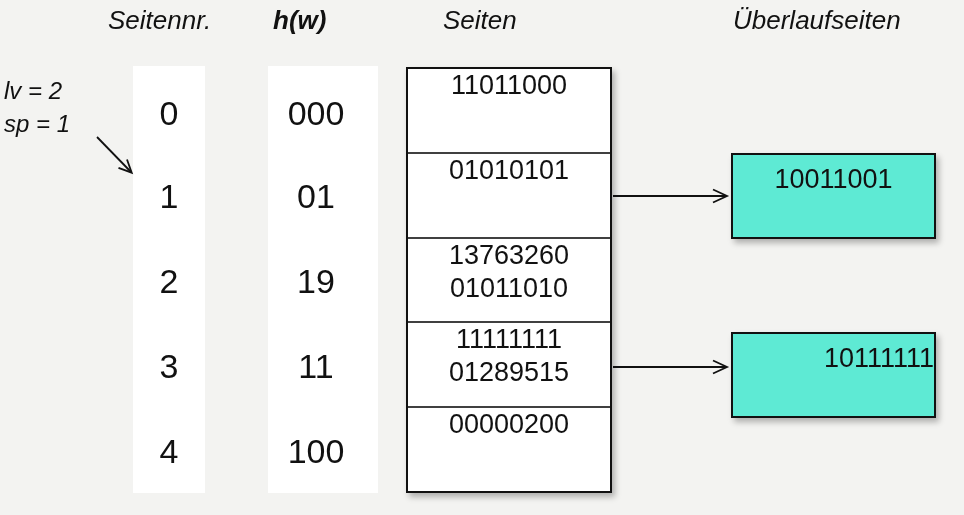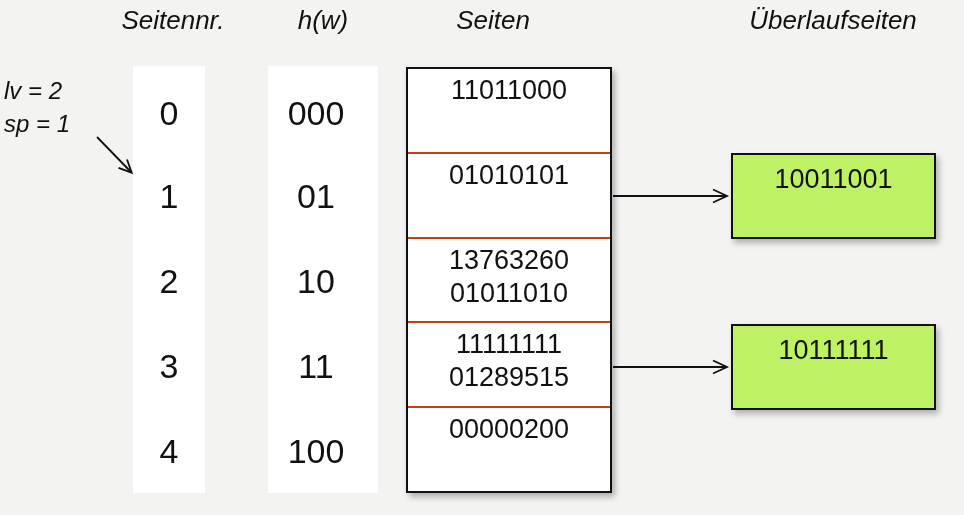--- a/index.html
+++ b/index.html
@@ -1,50 +1,50 @@
 <!DOCTYPE html>
 <html><head>
 <meta charset="utf-8">
 <style>
   html,body{margin:0;padding:0;}
   body{font-family:"Liberation Sans",sans-serif;color:#111;}
   #canvas{position:relative;width:964px;height:515px;background:#f3f3f1;overflow:hidden;}
 
-  .hdr{position:absolute;top:4px;height:32px;line-height:32px;text-align:center;
+  .hdr{position:absolute;top:4px;height:32px;line-height:32px;text-align:left;
        font-style:italic;font-size:26px;color:#111;}
   .hdr-seitennr{left:108px;width:130px;}
-  .hdr-hw{left:273px;width:100px;}
+  .hdr-hw{left:273px;width:100px;font-weight:bold;}
   .hdr-seiten{left:443px;width:100px;}
   .hdr-ueberlauf{left:733px;width:200px;}
 
   .annotation{position:absolute;left:4px;top:74px;width:88px;text-align:left;
        font-style:italic;font-size:24px;line-height:33px;}
 
   .strip{position:absolute;top:66px;height:427px;background:#ffffff;}
   .strip-nr{left:133px;width:72px;}
   .strip-hw{left:268px;width:110px;}
 
   .numcell{position:absolute;height:40px;line-height:40px;text-align:center;font-size:34px;}
   .col-nr{left:133px;width:72px;}
   .col-hw{left:268px;width:96px;}
   .r0{top:93px;} .r1{top:176px;} .r2{top:261px;} .r3{top:346px;} .r4{top:431px;}
 
   .stack{position:absolute;left:406px;top:67px;width:206px;height:426px;
        box-sizing:border-box;border:2px solid #111;background:#fff;
        display:flex;flex-direction:column;
        box-shadow:3px 4px 6px rgba(0,0,0,0.28);}
-  .cell{flex:1;text-align:center;padding-top:5px;font-size:27px;line-height:33px;box-sizing:border-box;}
-  .cell + .cell{border-top:2px solid #c2410c;}
+  .cell{flex:1;text-align:center;font-size:27px;line-height:33px;box-sizing:border-box;}
+  .cell + .cell{border-top:2px solid #404040;}
   .cell div{white-space:nowrap;}
 
   .ovbox{position:absolute;left:731px;width:205px;height:86px;box-sizing:border-box;
-       border:2px solid #111;background:#bef264;text-align:center;
+       border:2px solid #111;background:#5eead4;text-align:center;
        padding-top:8px;font-size:27px;line-height:32px;
        box-shadow:3px 4px 6px rgba(0,0,0,0.28);}
-  .ov1{top:153px;} .ov2{top:324px;}
+  .ov1{top:153px;} .ov2{top:332px;text-align:right;}
 
   #arrow-layer{position:absolute;left:0;top:0;width:964px;height:515px;pointer-events:none;}
   #arrow-layer line,#arrow-layer polyline{stroke:#111;stroke-width:1.8;fill:none;}
 </style>
 </head>
 <body>
 
 <div id="canvas">
 
   <div class="hdr hdr-seitennr">Seitennr.</div>
@@ -61,21 +61,21 @@
   <div class="strip strip-hw"></div>
 
   <div class="numcell col-nr r0">0</div>
   <div class="numcell col-nr r1">1</div>
   <div class="numcell col-nr r2">2</div>
   <div class="numcell col-nr r3">3</div>
   <div class="numcell col-nr r4">4</div>
 
   <div class="numcell col-hw r0">000</div>
   <div class="numcell col-hw r1">01</div>
-  <div class="numcell col-hw r2">10</div>
+  <div class="numcell col-hw r2">19</div>
   <div class="numcell col-hw r3">11</div>
   <div class="numcell col-hw r4">100</div>
 
   <div class="stack">
     <div class="cell">
       <div>11011000</div>
       <div></div>
     </div>
     <div class="cell">
       <div>01010101</div>

